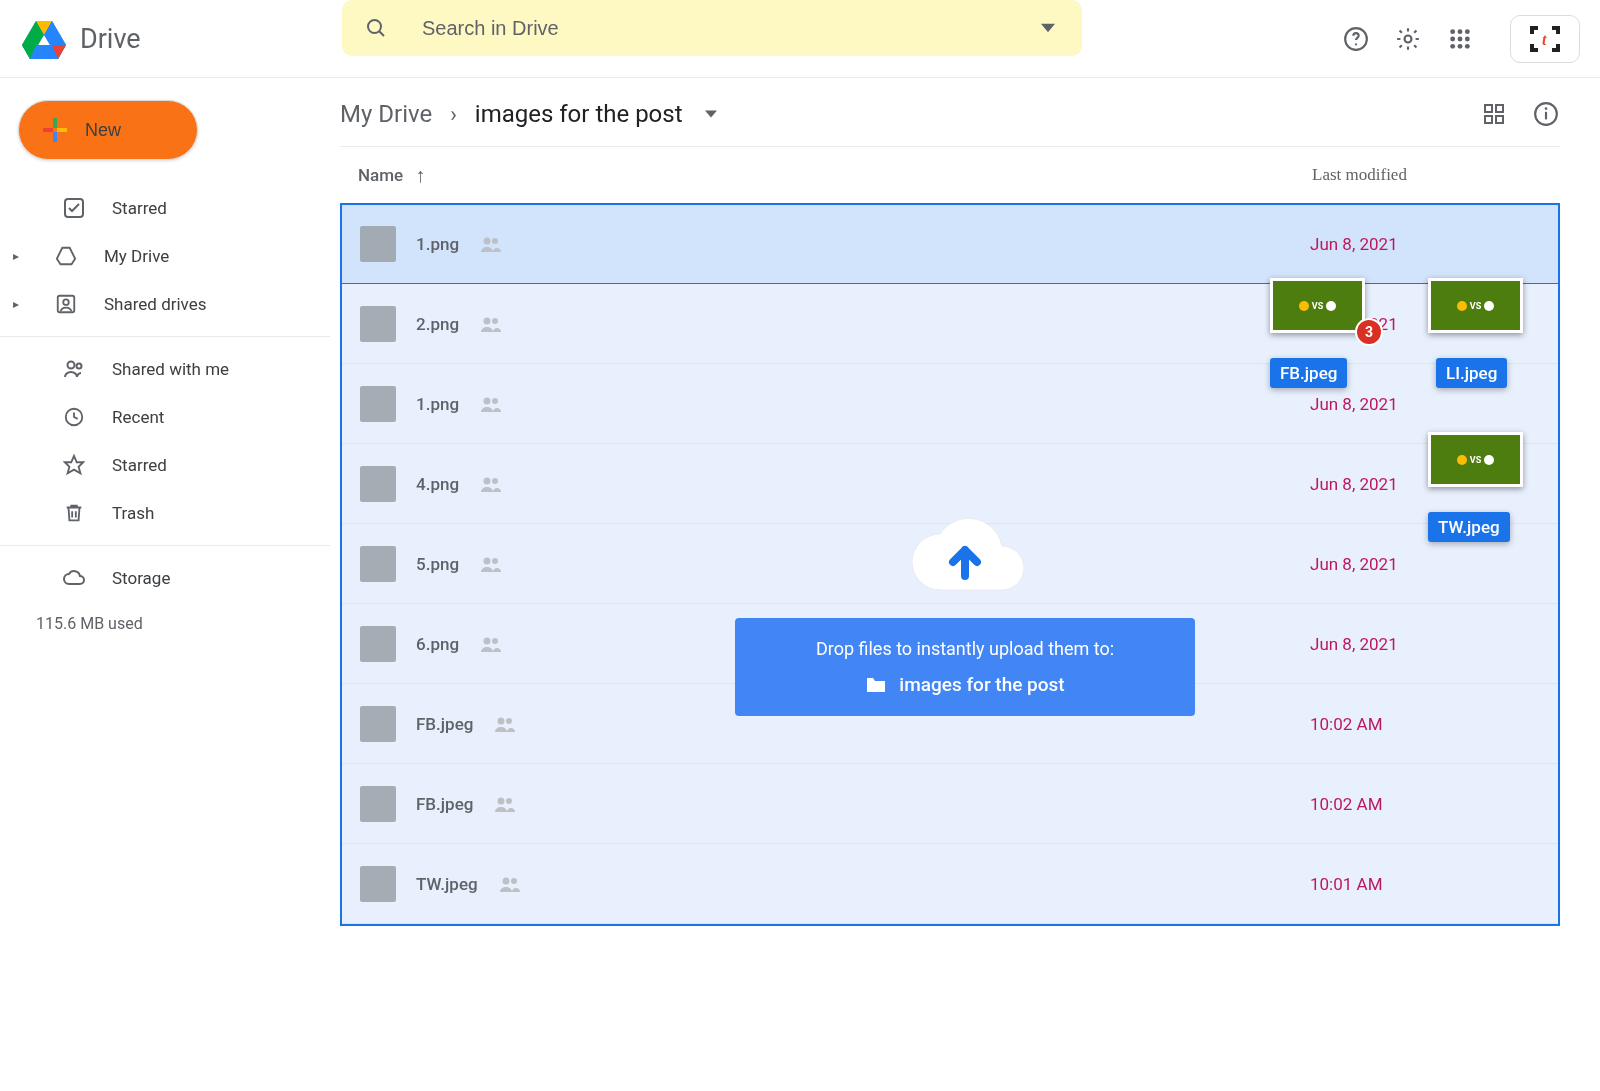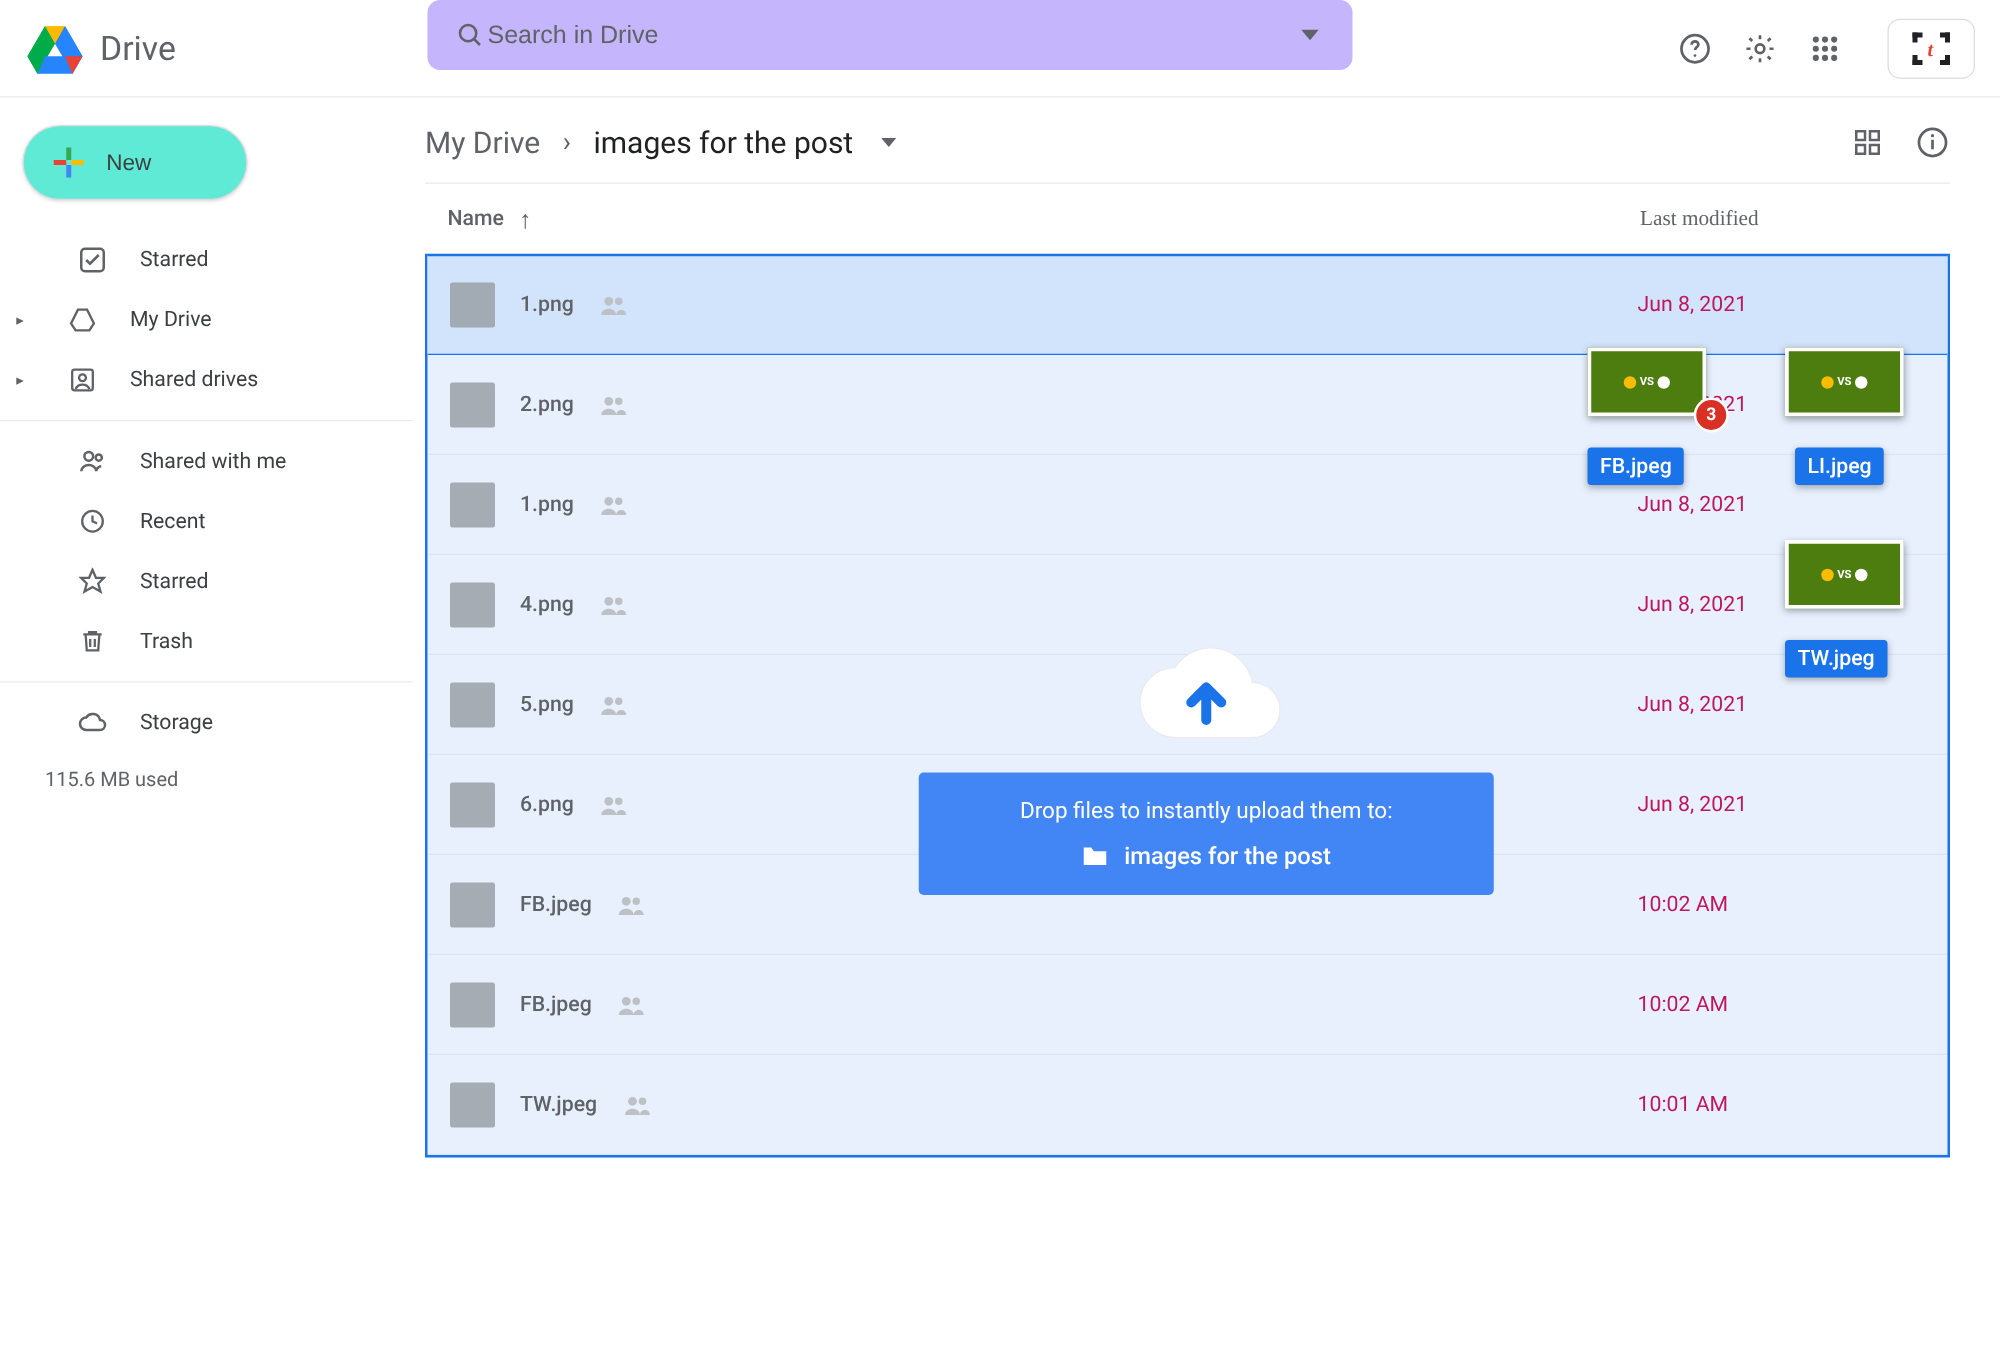--- a/index.html
+++ b/index.html
@@ -3,33 +3,33 @@
 <meta charset="utf-8">
 <style>
   * { box-sizing: border-box; margin: 0; padding: 0; }
   body { font-family: 'Google Sans', Roboto, Arial, sans-serif; color: #3c4043; background: #fff; width: 1600px; height: 1091px; overflow: hidden; position: relative; }
 
   
   .header { display: flex; height: 78px; padding: 0 20px; border-bottom: 1px solid #e8eaed; gap: 12px; }
   .logo-block { display: flex; align-items: center; gap: 12px; width: 310px; }
   .logo-triangle { width: 48px; height: 48px; position: relative; }
   .product-name { font-size: 27px; color: #5f6368; font-weight: 400; }
-  .search-bar { flex: 0 0 740px; height: 56px; background: #c4b5fd; border-radius: 10px; display: flex; align-items: center; padding: 0 20px; gap: 0; position: relative; }
+  .search-bar { flex: 0 0 740px; height: 56px; background: #fef9c3; border-radius: 10px; display: flex; align-items: center; padding: 0 20px; gap: 32px; position: relative; }
   .search-bar input { border: none; background: transparent; font-size: 20px; color: #5f6368; flex: 1; outline: none; }
   .search-bar input::placeholder { color: #5f6368; }
   .header-icons { display: flex; align-items: center; gap: 24px; margin-left: auto; }
   .header-icon { width: 28px; height: 28px; display: flex; align-items: center; justify-content: center; color: #5f6368; cursor: pointer; }
   .ext-badge { width: 70px; height: 48px; border: 1px solid #dadce0; border-radius: 10px; display: flex; align-items: center; justify-content: center; margin-left: 12px; }
 
   
   .body-wrap { display: flex; height: calc(100% - 78px); }
 
   
   .sidebar { width: 330px; padding: 12px 0; }
-  .new-btn { margin: 10px 0 18px 18px; width: 180px; height: 60px; border: 1px solid #dadce0; border-radius: 30px; background: #5eead4; display: flex; align-items: center; gap: 16px; padding: 1px 22px; box-shadow: 0 1px 3px rgba(60,64,67,.2); cursor: pointer; }
+  .new-btn { margin: 10px 0 18px 18px; width: 180px; height: 60px; border: 1px solid #dadce0; border-radius: 30px; background: #f97316; display: flex; align-items: center; gap: 16px; padding: 1px 22px; box-shadow: 0 1px 3px rgba(60,64,67,.2); cursor: pointer; }
   .new-btn .plus-icon { width: 28px; height: 28px; position: relative; }
   .new-btn-label { font-size: 18px; color: #3c4043; font-weight: 500; }
   .side-section { padding: 6px 0; }
   .side-divider { height: 1px; background: #e8eaed; margin: 2px 0; }
   .side-item { display: flex; align-items: center; height: 48px; padding: 0 24px 0 20px; gap: 24px; cursor: pointer; font-size: 17px; color: #3c4043; }
   .side-item.expandable { padding-left: 4px; }
   .side-item .expand-slot { width: 24px; display: flex; align-items: center; justify-content: center; color: #5f6368; font-size: 12px; }
   .side-item .side-icon { width: 28px; display: flex; align-items: center; justify-content: center; color: #5f6368; }
   .storage-used { padding: 12px 0 0 36px; font-size: 16px; color: #5f6368; }
 

